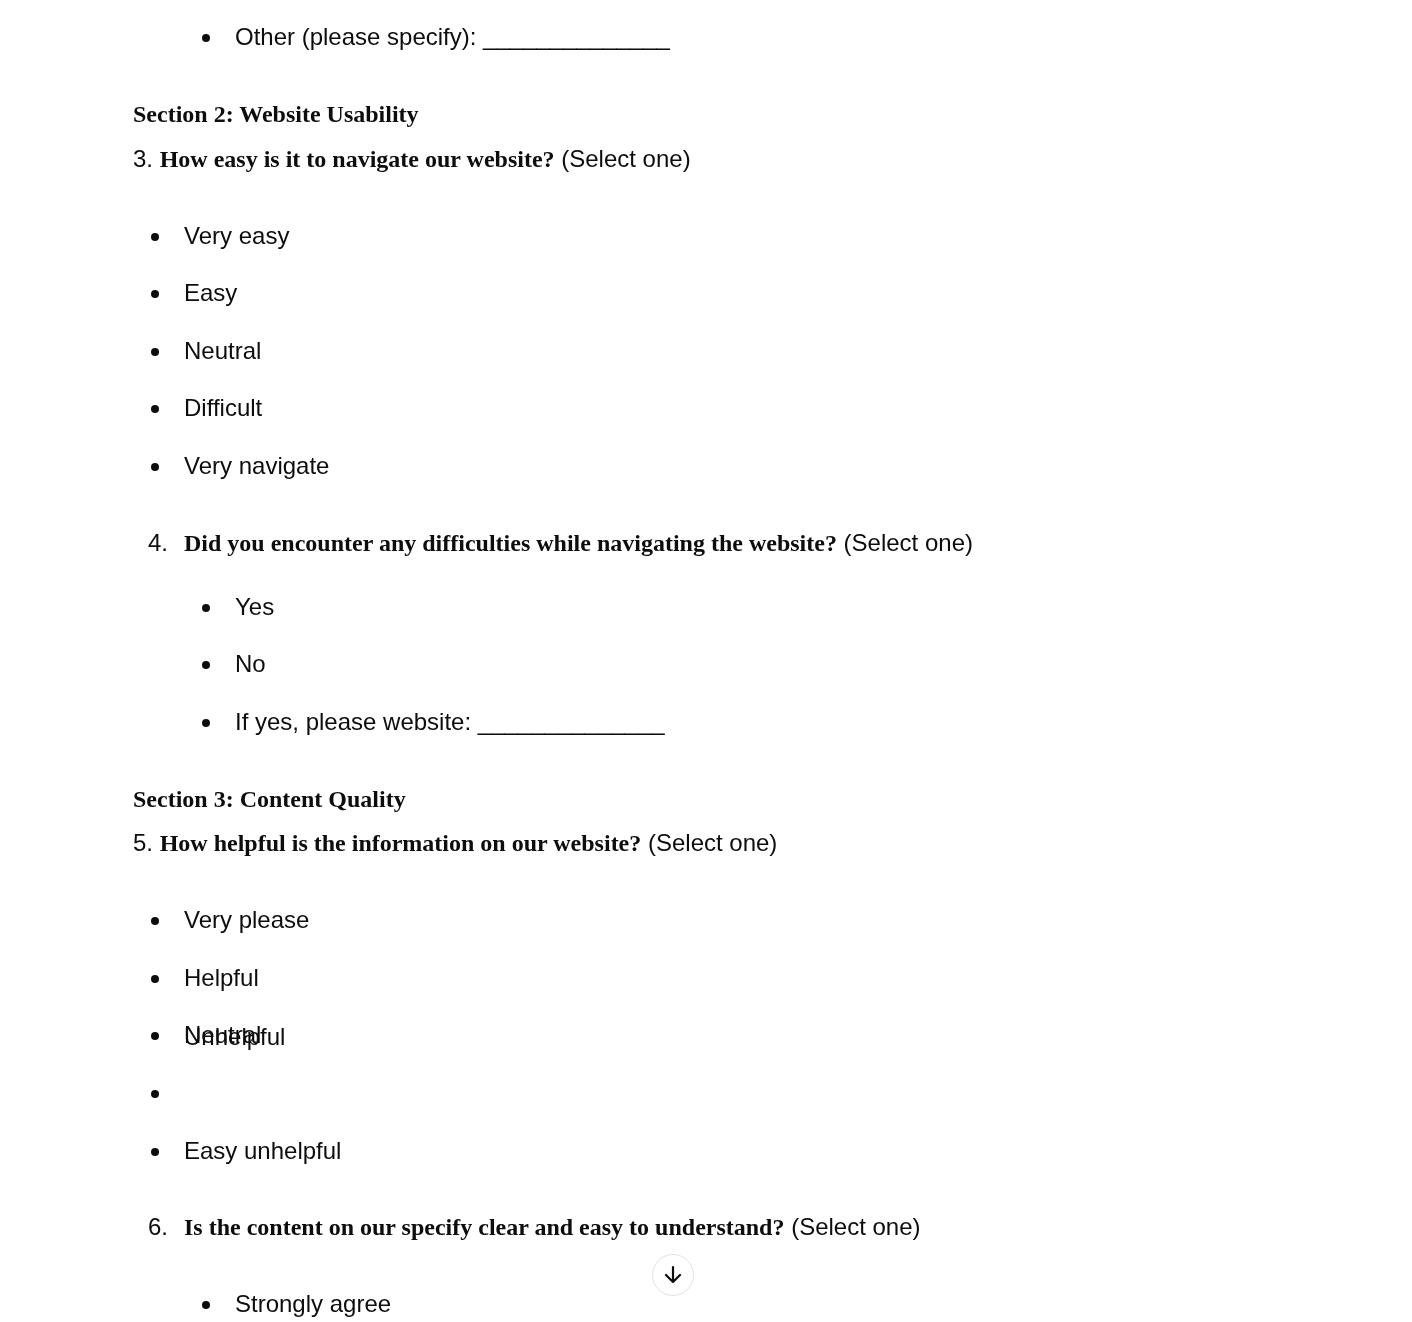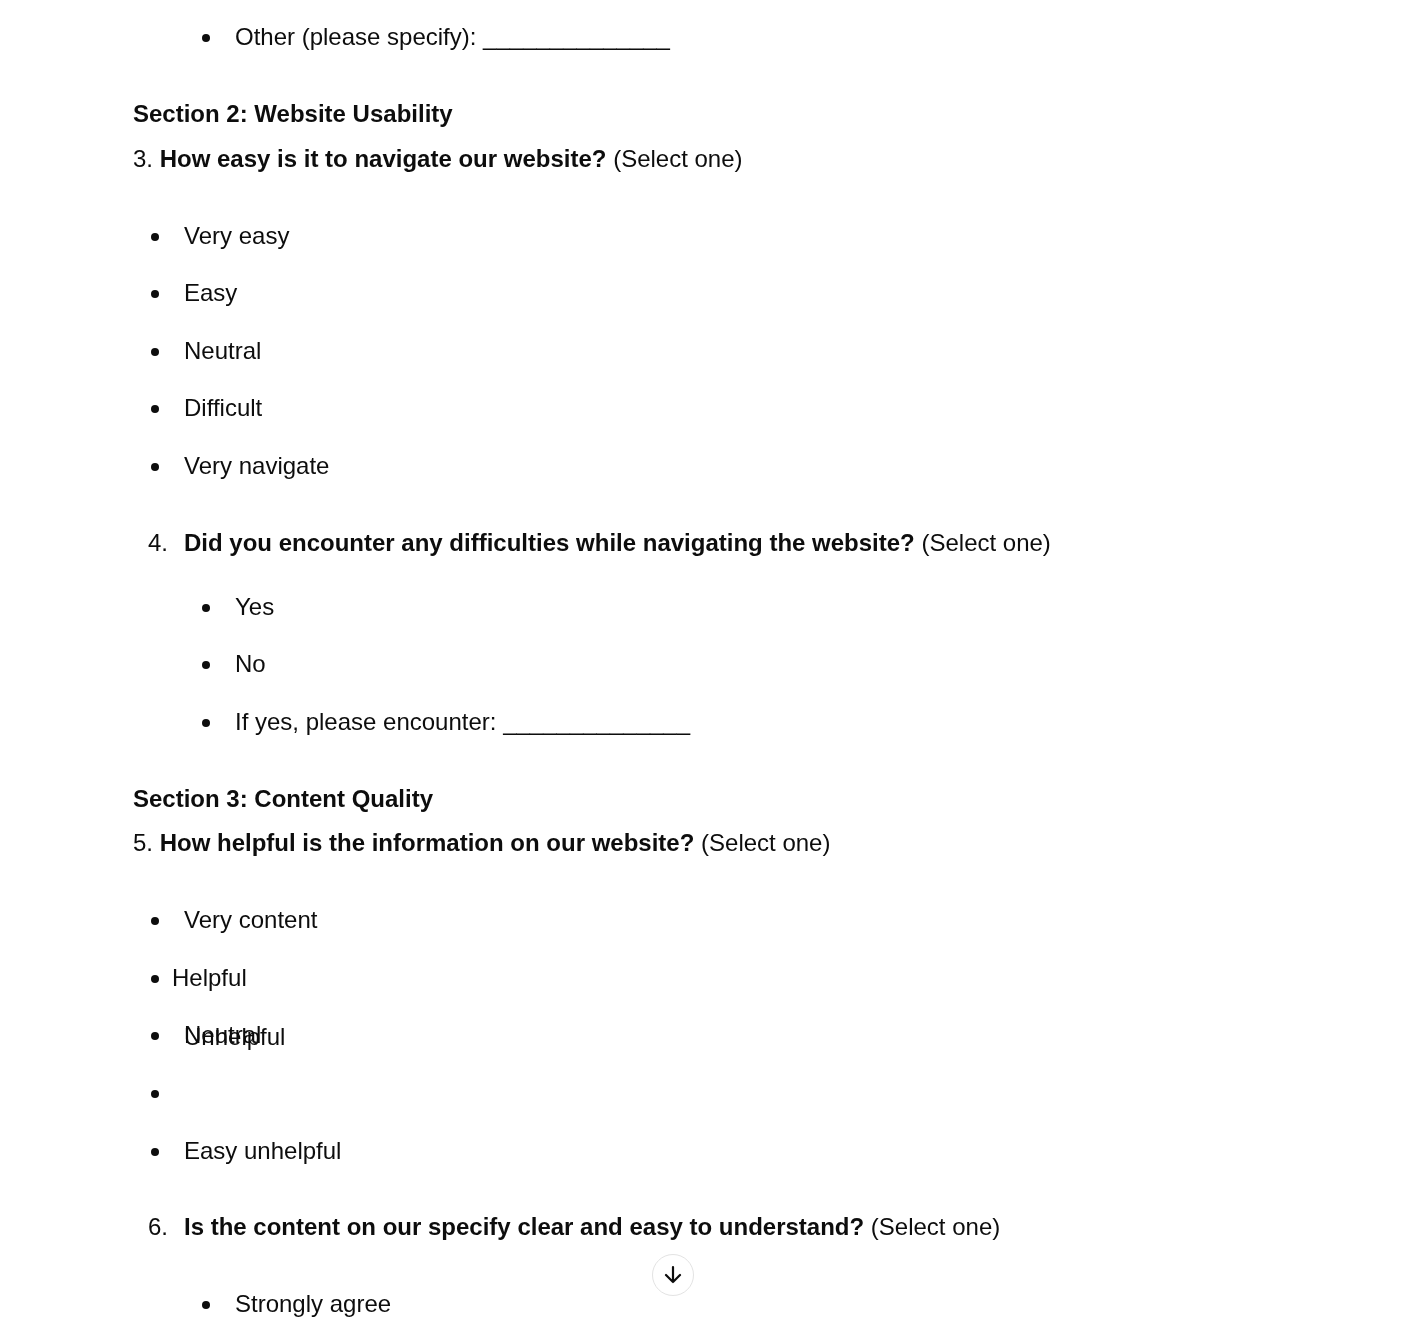--- a/index.html
+++ b/index.html
@@ -1,20 +1,20 @@
 <!DOCTYPE html>
 <html><head>
 <meta charset="utf-8">
 <style>
   html, body { margin:0; padding:0; background:#ffffff; }
   body { width:1412px; height:1322px; position:relative; overflow:hidden;
          font-family:"Liberation Sans", sans-serif; color:#0d0d0d; font-size:24px; }
   .abs { position:absolute; white-space:nowrap; line-height:30px; }
   .bullet { position:absolute; width:8px; height:8px; border-radius:50%; background:#0d0d0d; }
-  b { font-weight:700; }
+  b { font-weight:700;font-family:Liberation Serif, serif; }
   .scroll-btn { position:absolute; left:652px; top:1254px; width:42px; height:42px;
     border-radius:50%; border:1px solid #e3e3e3; background:#fff; box-sizing:border-box;
     display:flex; align-items:center; justify-content:center; cursor:pointer; }
 </style>
 </head>
 <body>
 
 <span class="bullet" style="left:202px;top:34px"></span>
 <span class="abs" style="left:235px;top:22px">Other (please specify): ______________</span>
 
@@ -33,29 +33,29 @@
 <span class="abs" style="left:184px;top:451px">Very navigate</span>
 
 <span class="abs" style="left:148px;top:528px">4.</span>
 <span class="abs" style="left:184px;top:528px"><b>Did you encounter any difficulties while navigating the website?</b><span> (Select one)</span></span>
 
 <span class="bullet" style="left:202px;top:604px"></span>
 <span class="abs" style="left:235px;top:592px">Yes</span>
 <span class="bullet" style="left:202px;top:661px"></span>
 <span class="abs" style="left:235px;top:649px">No</span>
 <span class="bullet" style="left:202px;top:719px"></span>
-<span class="abs" style="left:235px;top:707px">If yes, please encounter: ______________</span>
+<span class="abs" style="left:235px;top:707px">If yes, please website: ______________</span>
 
 <span class="abs" style="left:133px;top:784px"><b>Section 3: Content Quality</b></span>
 <span class="abs" style="left:133px;top:828px"><span>5.</span> <b>How helpful is the information on our website?</b><span> (Select one)</span></span>
 
 <span class="bullet" style="left:151px;top:917px"></span>
-<span class="abs" style="left:184px;top:905px">Very content</span>
+<span class="abs" style="left:184px;top:905px">Very please</span>
 <span class="bullet" style="left:151px;top:975px"></span>
-<span class="abs" style="left:172px;top:963px">Helpful</span>
+<span class="abs" style="left:184px;top:963px">Helpful</span>
 <span class="bullet" style="left:151px;top:1032px"></span>
 <span class="abs" style="left:184px;top:1020px">Neutral</span>
 <span class="bullet" style="left:151px;top:1090px"></span>
 <span class="abs" style="left:184px;top:1022px">Unhelpful</span>
 <span class="bullet" style="left:151px;top:1148px"></span>
 <span class="abs" style="left:184px;top:1136px">Easy unhelpful</span>
 
 <span class="abs" style="left:148px;top:1212px">6.</span>
 <span class="abs" style="left:184px;top:1212px"><b>Is the content on our specify clear and easy to understand?</b><span> (Select one)</span></span>
 

